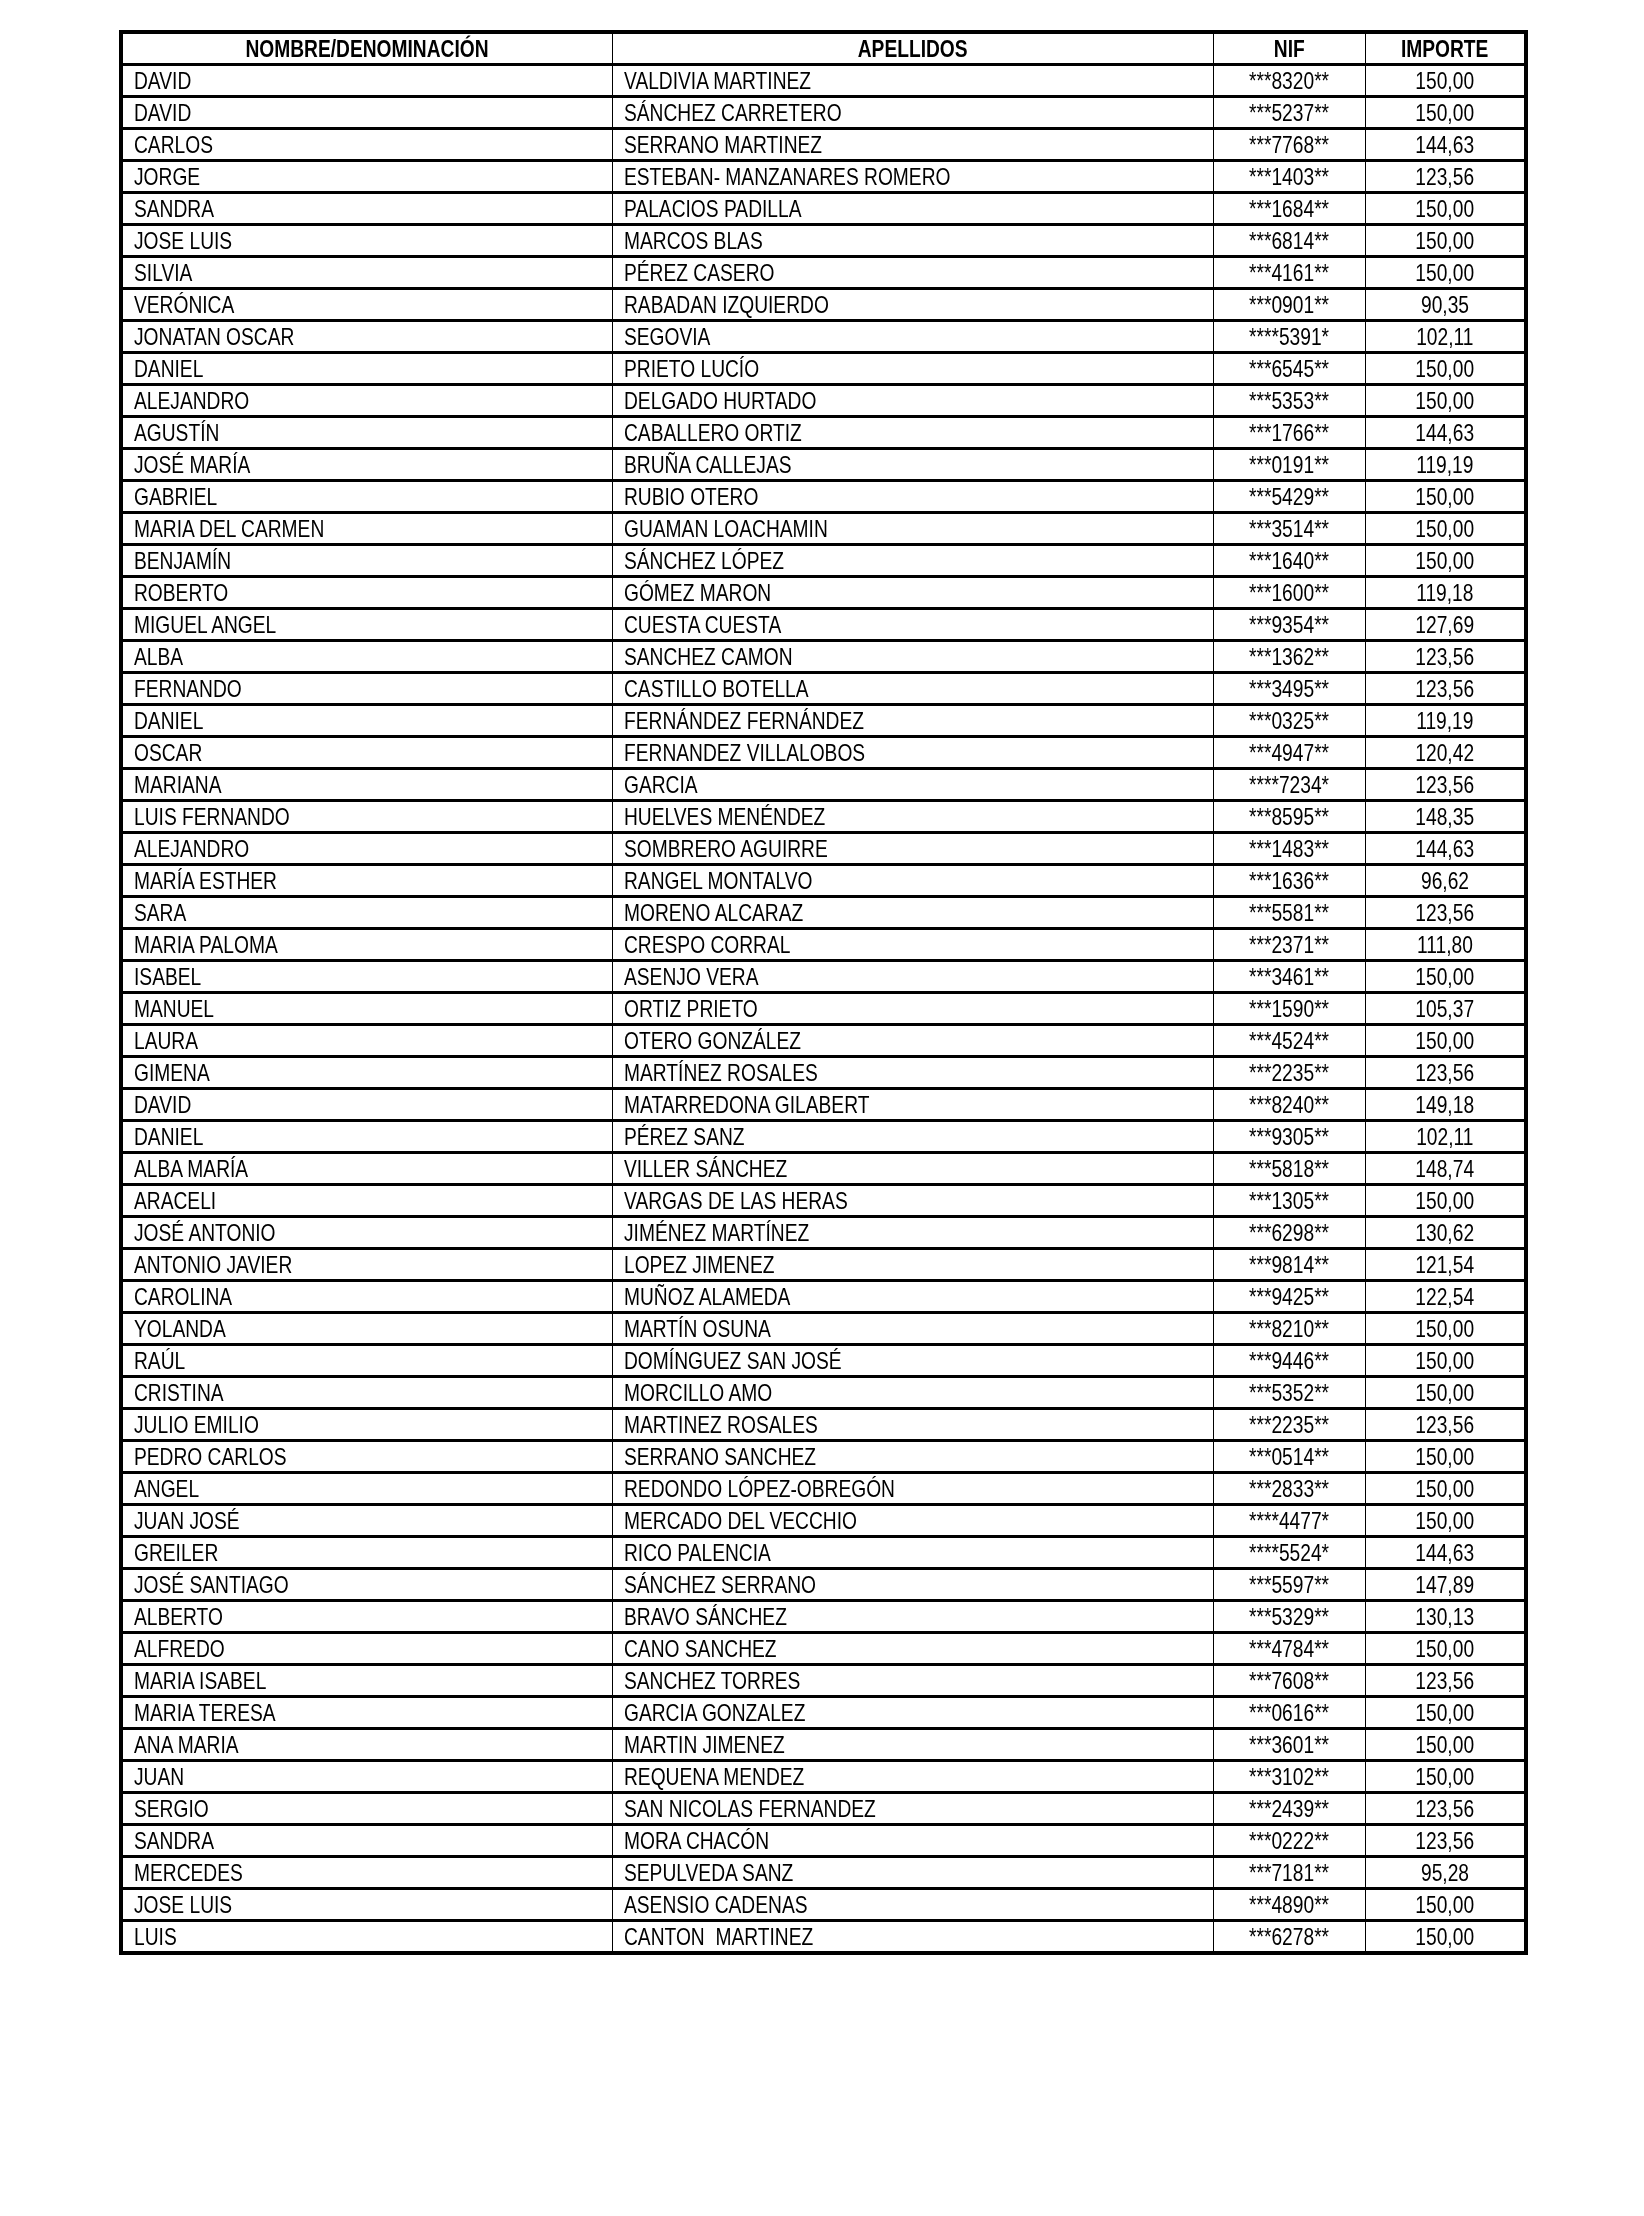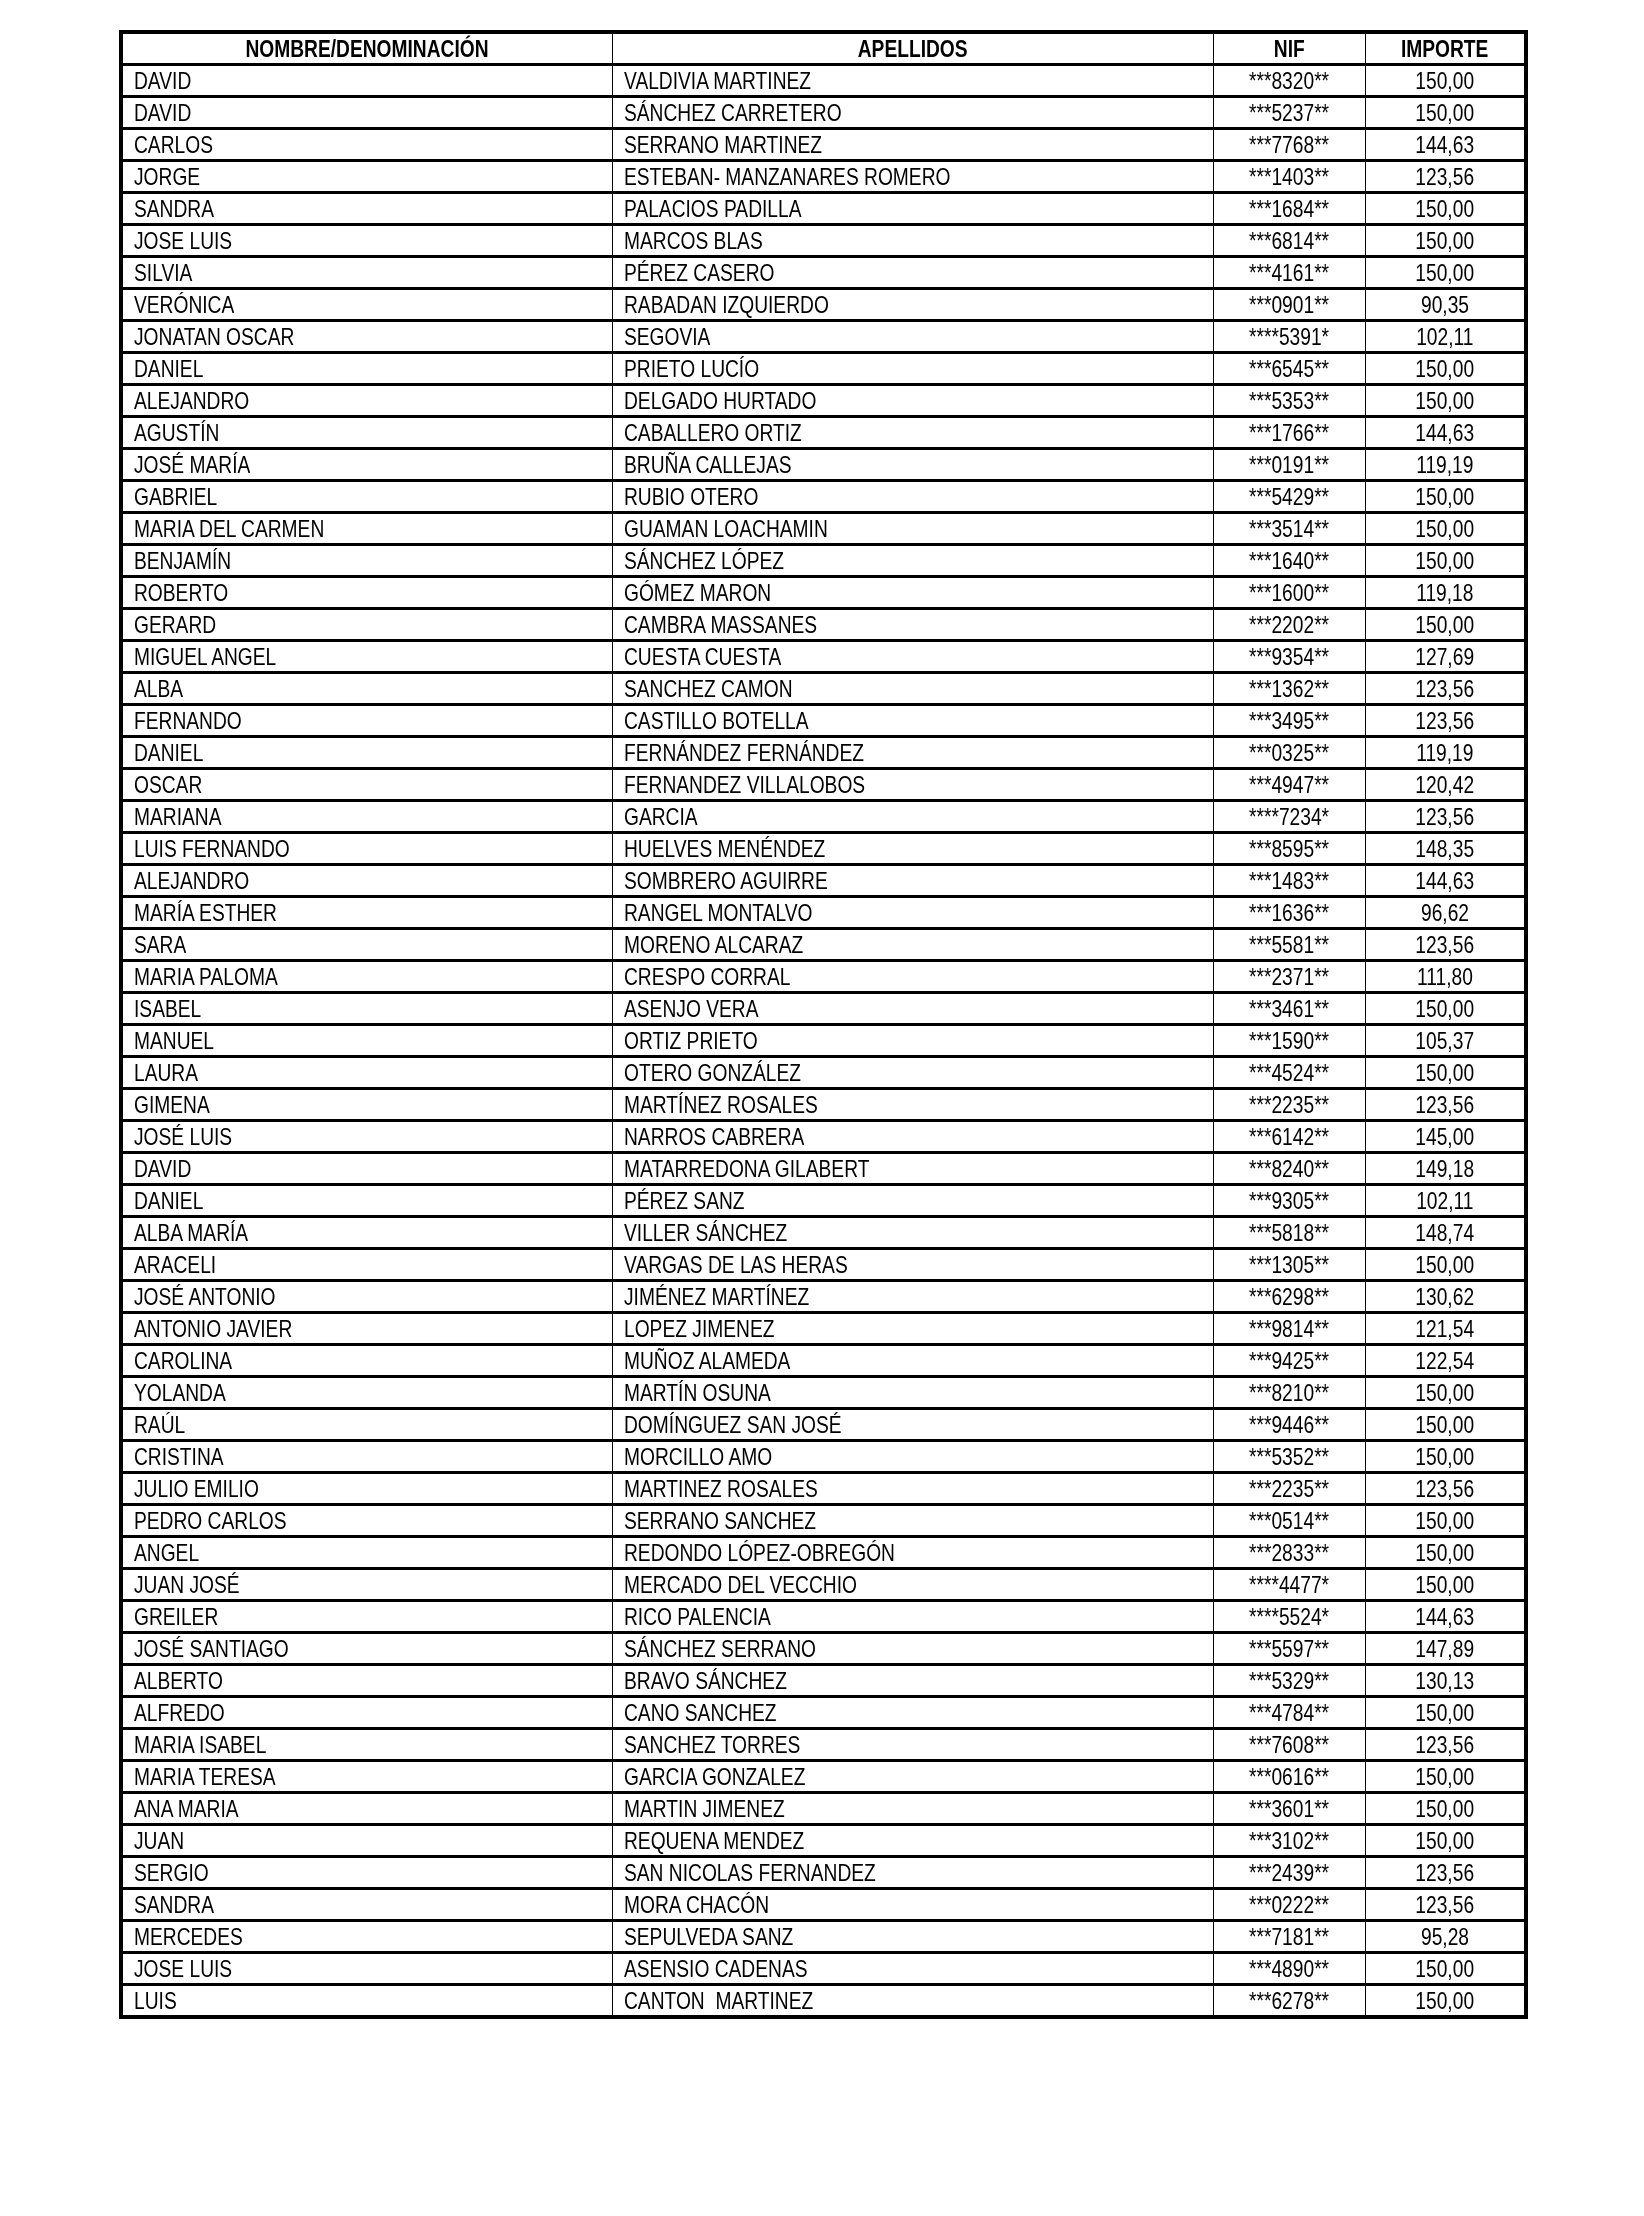--- a/index.html
+++ b/index.html
@@ -182,26 +182,20 @@
           <td class="col-nif"><span class="cx">***1640**</span></td>
           <td class="col-importe"><span class="cx">150,00</span></td>
         </tr>
         <tr>
           <td class="col-nombre"><span class="cx">ROBERTO</span></td>
           <td class="col-apellidos"><span class="cx">GÓMEZ MARON</span></td>
           <td class="col-nif"><span class="cx">***1600**</span></td>
           <td class="col-importe"><span class="cx">119,18</span></td>
         </tr>
         <tr>
-          <td class="col-nombre"><span class="cx">GERARD</span></td>
-          <td class="col-apellidos"><span class="cx">CAMBRA MASSANES</span></td>
-          <td class="col-nif"><span class="cx">***2202**</span></td>
-          <td class="col-importe"><span class="cx">150,00</span></td>
-        </tr>
-        <tr>
           <td class="col-nombre"><span class="cx">MIGUEL ANGEL</span></td>
           <td class="col-apellidos"><span class="cx">CUESTA CUESTA</span></td>
           <td class="col-nif"><span class="cx">***9354**</span></td>
           <td class="col-importe"><span class="cx">127,69</span></td>
         </tr>
         <tr>
           <td class="col-nombre"><span class="cx">ALBA</span></td>
           <td class="col-apellidos"><span class="cx">SANCHEZ CAMON</span></td>
           <td class="col-nif"><span class="cx">***1362**</span></td>
           <td class="col-importe"><span class="cx">123,56</span></td>
@@ -276,26 +270,20 @@
           <td class="col-nombre"><span class="cx">LAURA</span></td>
           <td class="col-apellidos"><span class="cx">OTERO GONZÁLEZ</span></td>
           <td class="col-nif"><span class="cx">***4524**</span></td>
           <td class="col-importe"><span class="cx">150,00</span></td>
         </tr>
         <tr>
           <td class="col-nombre"><span class="cx">GIMENA</span></td>
           <td class="col-apellidos"><span class="cx">MARTÍNEZ ROSALES</span></td>
           <td class="col-nif"><span class="cx">***2235**</span></td>
           <td class="col-importe"><span class="cx">123,56</span></td>
-        </tr>
-        <tr>
-          <td class="col-nombre"><span class="cx">JOSÉ LUIS</span></td>
-          <td class="col-apellidos"><span class="cx">NARROS CABRERA</span></td>
-          <td class="col-nif"><span class="cx">***6142**</span></td>
-          <td class="col-importe"><span class="cx">145,00</span></td>
         </tr>
         <tr>
           <td class="col-nombre"><span class="cx">DAVID</span></td>
           <td class="col-apellidos"><span class="cx">MATARREDONA GILABERT</span></td>
           <td class="col-nif"><span class="cx">***8240**</span></td>
           <td class="col-importe"><span class="cx">149,18</span></td>
         </tr>
         <tr>
           <td class="col-nombre"><span class="cx">DANIEL</span></td>
           <td class="col-apellidos"><span class="cx">PÉREZ SANZ</span></td>

